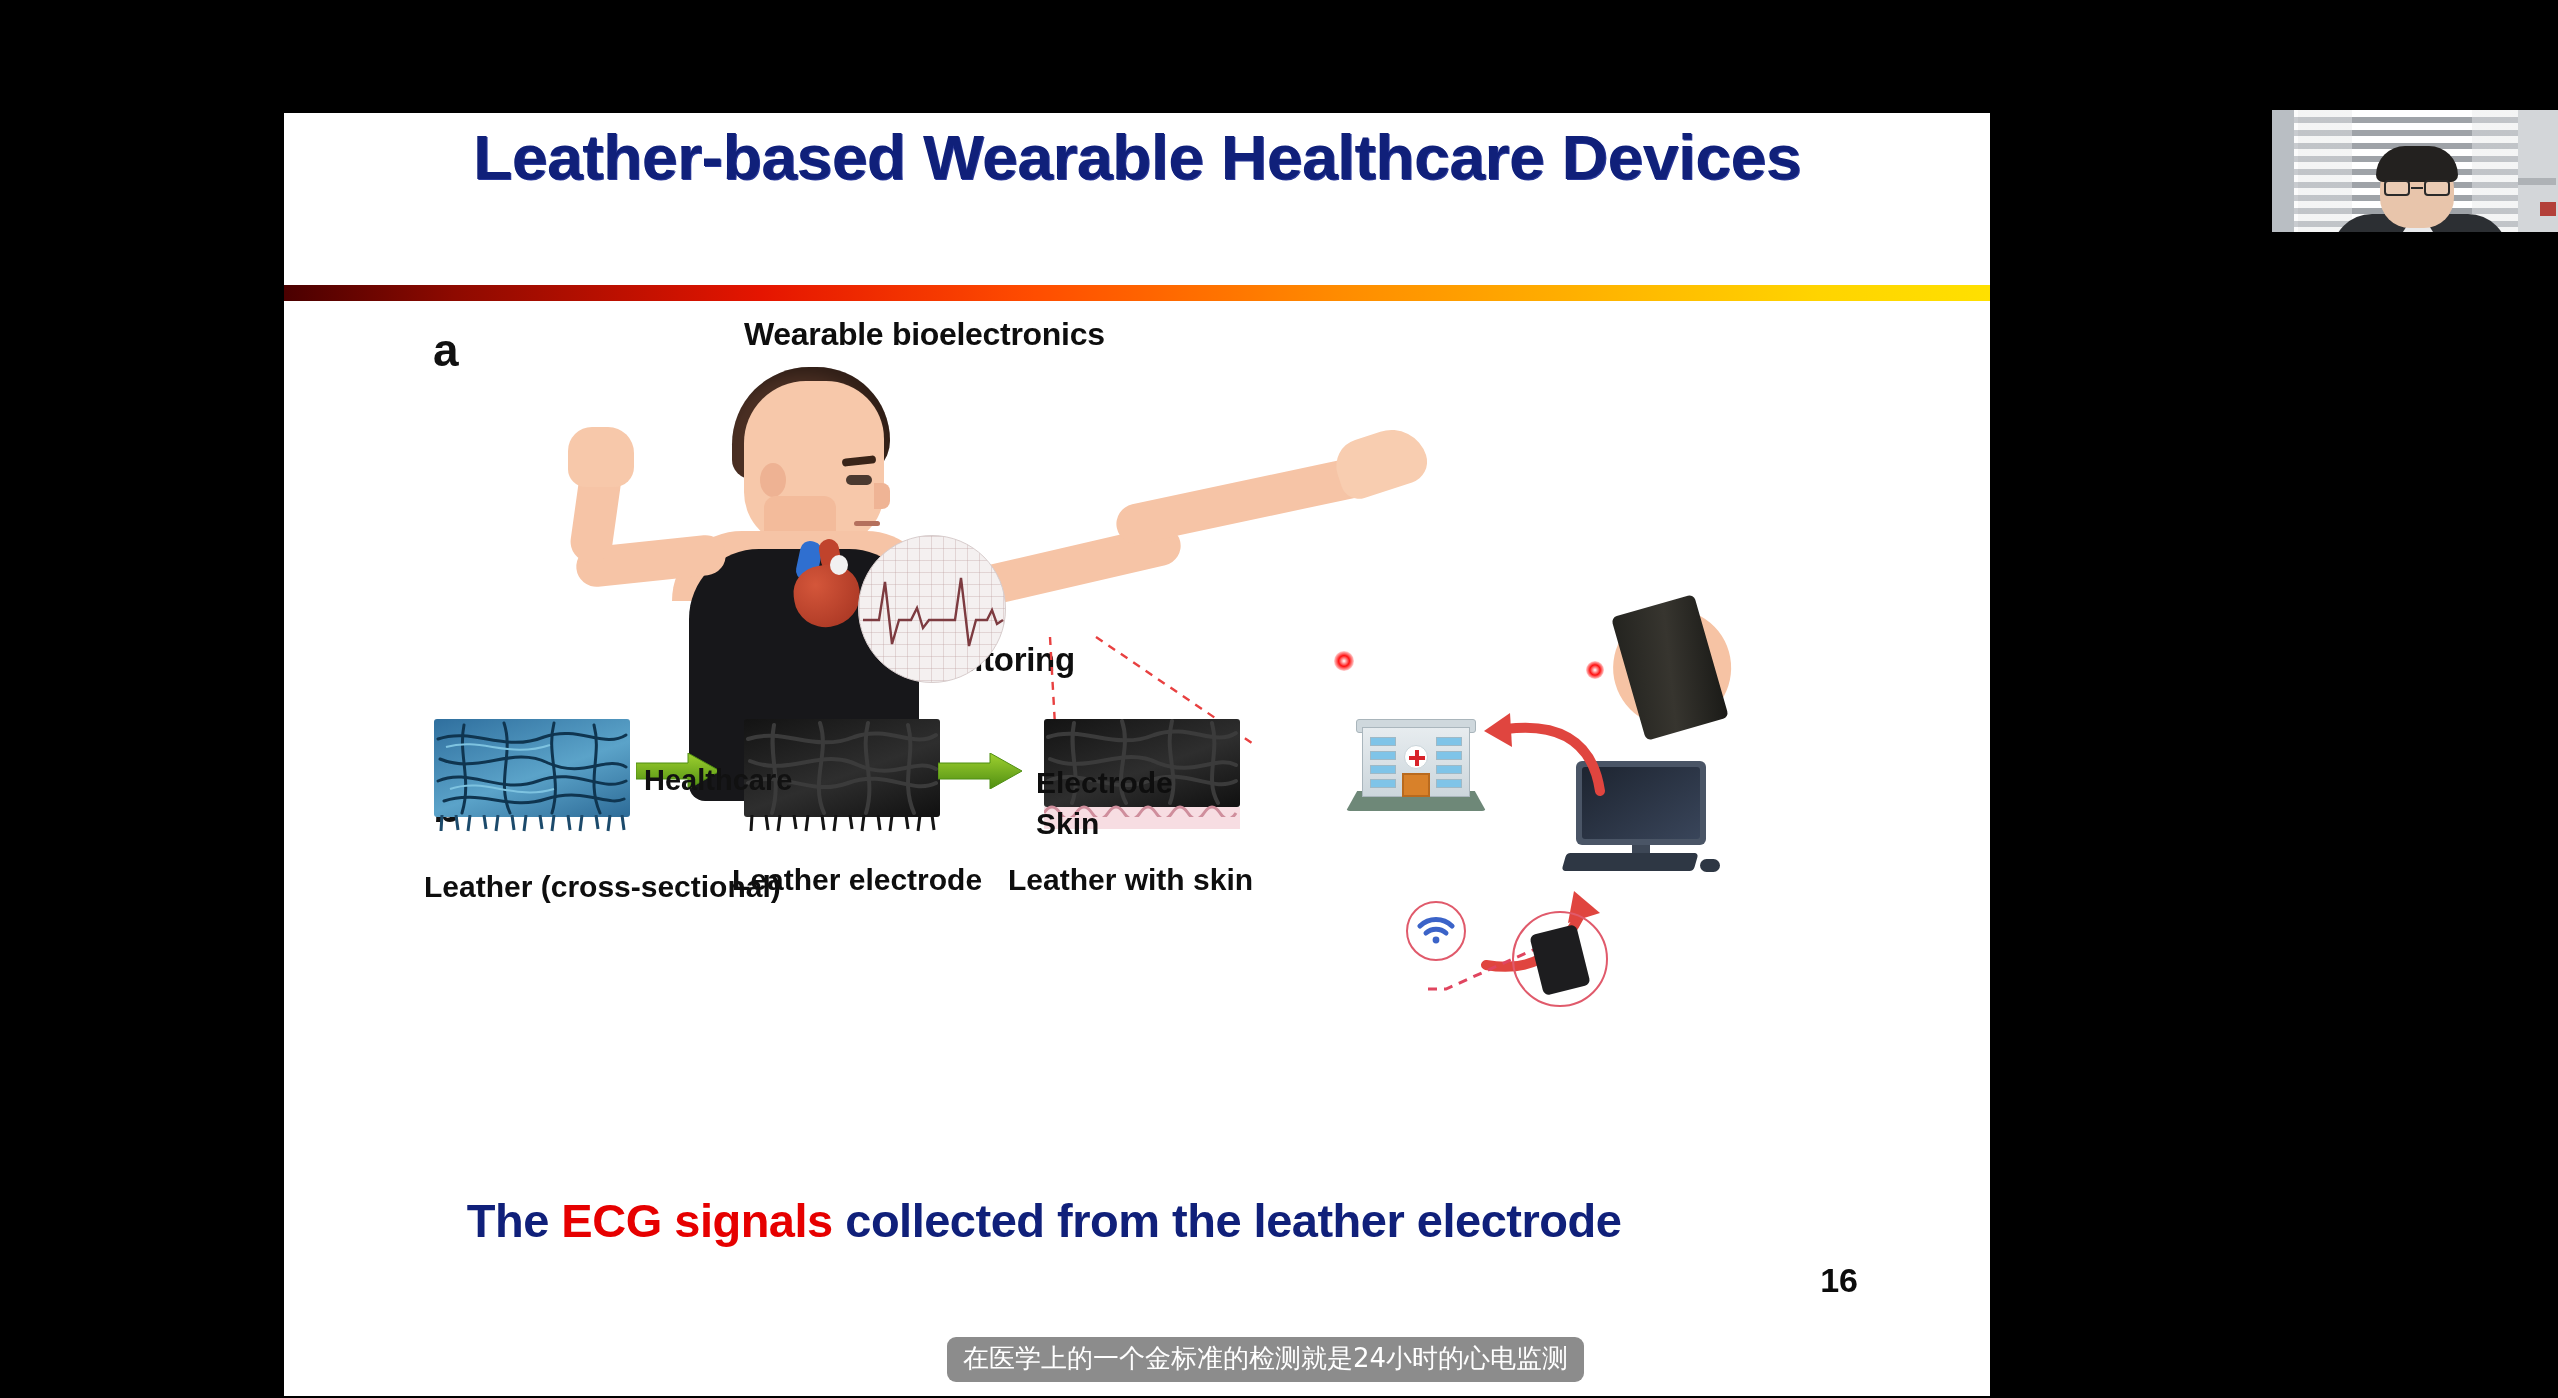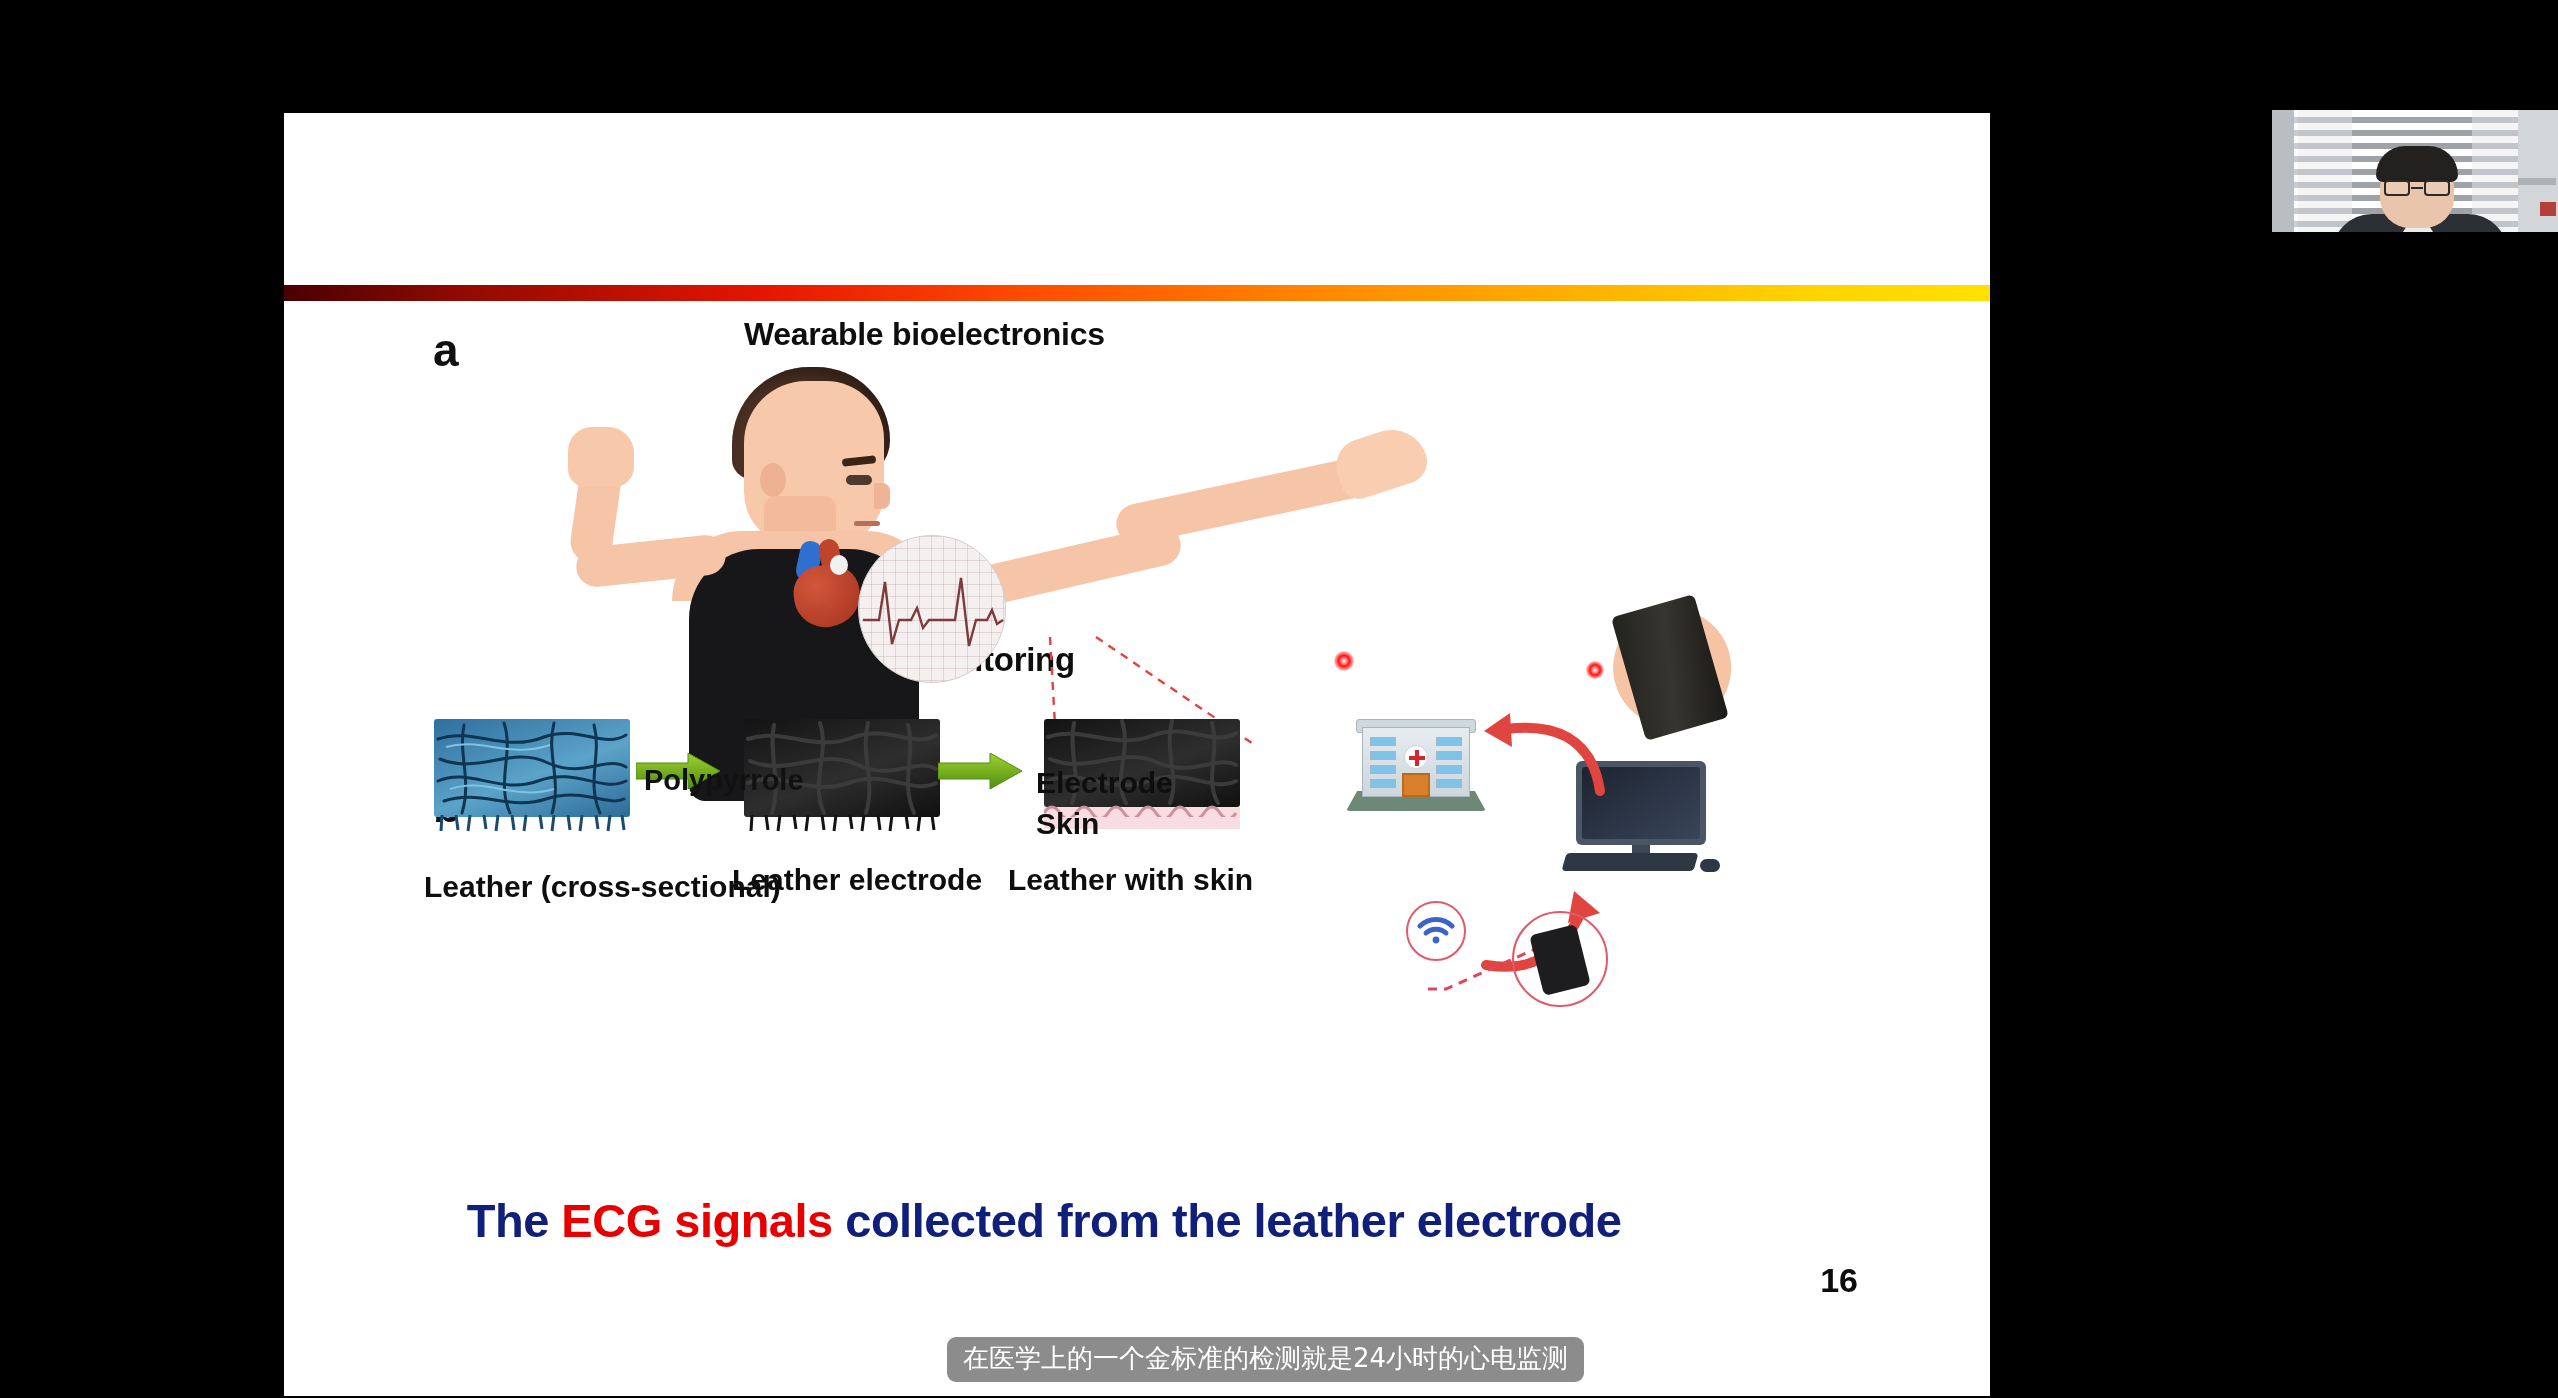--- a/index.html
+++ b/index.html
@@ -312,20 +312,23 @@
     clip-path:polygon(40% 0,60% 0,100% 100%,0 100%);
   }
 </style>
 </head>
 <body>
 
 <div id="screen">
 
   <div id="slide">
 
+    <div id="title-bar">
+      <div id="slide-title">Leather-based Wearable Healthcare Devices</div>
+    </div>
     <div id="accent-bar"></div>
 
     <div id="figure">
 
       <div class="panel-letter" id="panel-a-letter">a</div>
       <div class="panel-letter" id="panel-b-letter">b</div>
 
       <div class="fig-label" id="lbl-wearable">Wearable bioelectronics</div>
       <div class="fig-label" id="lbl-ecg">ECG monitoring</div>
 
@@ -457,21 +460,21 @@
             <line x1="120" y1="0" x2="118" y2="16"></line>
               <line x1="134" y1="0" x2="136" y2="15"></line>
             <line x1="148" y1="0" x2="146" y2="16"></line>
               <line x1="162" y1="0" x2="164" y2="14"></line>
             <line x1="176" y1="0" x2="174" y2="16"></line>
               <line x1="188" y1="0" x2="190" y2="15"></line>
           </g>
         </svg>
       </div>
 
-      <div id="lbl-polypyrrole">Polypyrrole</div>
+      <div id="lbl-polypyrrole">Healthcare</div>
 
       <svg class="green-arrow" id="garrow1" viewBox="0 0 84 36">
         <defs>
             <linearGradient id="gg1" x1="0" y1="0" x2="0" y2="1">
           <stop offset="0" stop-color="#9fd12f"></stop>
               <stop offset="1" stop-color="#4f8e12"></stop>
             </linearGradient>
           </defs>
         <polygon points="0,10 52,10 52,0 84,18 52,36 52,26 0,26" fill="url(#gg1)" stroke="#4f8e12" stroke-width="1"></polygon>
       </svg>

